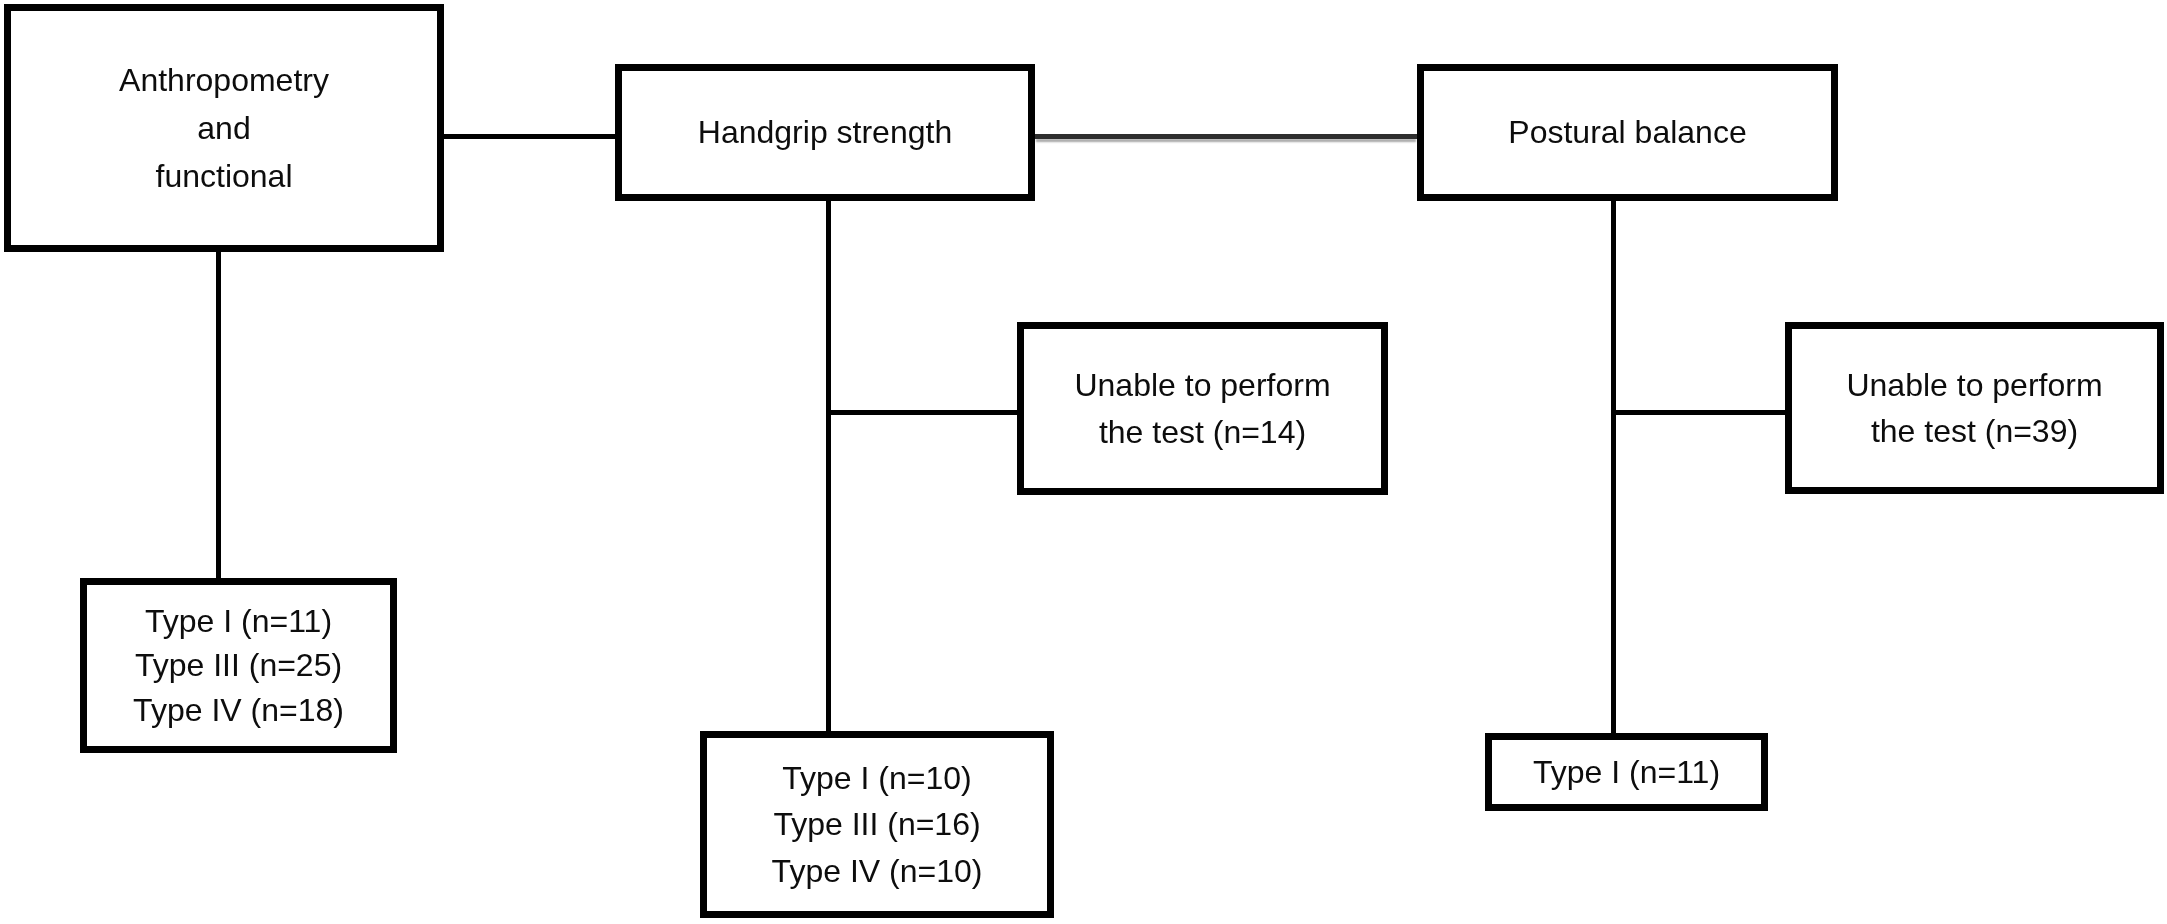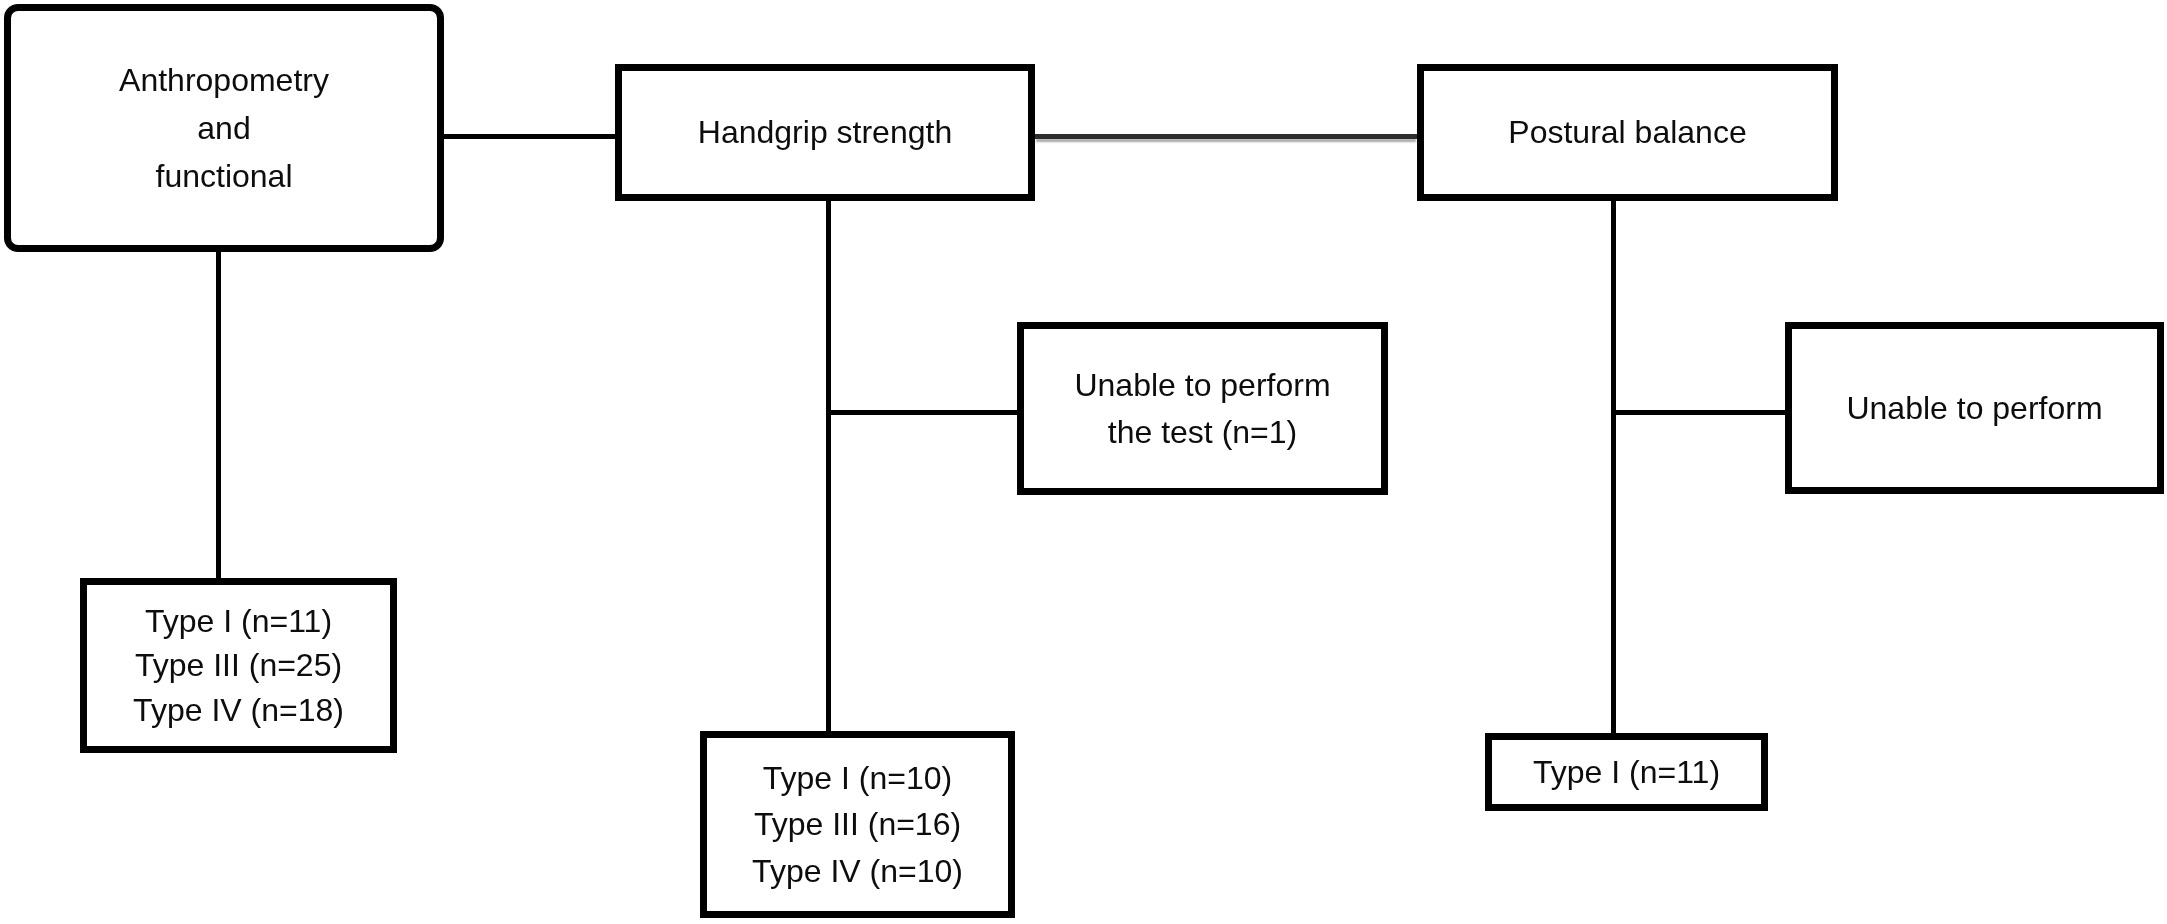--- a/index.html
+++ b/index.html
@@ -24,27 +24,27 @@
     display: flex;
     flex-direction: column;
     align-items: center;
     justify-content: center;
     text-align: center;
     font-size: 32px;
     line-height: 1.4;
     white-space: nowrap;
   }
   .node .txt { display: block; }
-  .node--anthro { left: 4px;    top: 4px;   width: 440px; height: 248px; line-height: 1.5; border-radius: 14px; }
+  .node--anthro { left: 4px;    top: 4px;   width: 440px; height: 248px; line-height: 1.5; }
   .node--handgrip { left: 615px;  top: 64px;  width: 420px; height: 137px; }
   .node--postural { left: 1417px; top: 64px;  width: 421px; height: 137px; }
   .node--unable14 { left: 1017px; top: 322px; width: 371px; height: 173px; line-height: 1.45; }
   .node--unable39 { left: 1785px; top: 322px; width: 379px; height: 172px; line-height: 1.45; }
   .node--types-anthro { left: 80px;   top: 578px; width: 317px; height: 175px; line-height: 1.38; }
-  .node--types-handgrip { left: 700px;  top: 731px; width: 315px; height: 187px; line-height: 1.45; text-align: right; }
+  .node--types-handgrip { left: 700px;  top: 731px; width: 354px; height: 187px; line-height: 1.45; text-align: right; }
   .node--types-postural { left: 1485px; top: 733px; width: 283px; height: 78px; }
   .line {
     position: absolute;
     background: #000000;
   }
   .line--h { height: 5px; }
   .line--v { width: 5px; }
   .line--c1 { left: 444px;  top: 134px; width: 171px; }
   .line--c2 { left: 1035px; top: 134px; width: 382px; background: #2e2e2e;
               box-shadow: 0 4px 2px -1px rgba(120,120,120,0.65); }
@@ -76,25 +76,26 @@
   <div class="node node--handgrip">
     <span class="txt">Handgrip strength</span>
   </div>
 
   <div class="node node--postural">
     <span class="txt">Postural balance</span>
   </div>
 
   <div class="node node--unable14">
     <span class="txt">Unable to perform</span>
-    <span class="txt">the test (n=1)</span>
+    <span class="txt">the test (n=14)</span>
   </div>
 
   <div class="node node--unable39">
     <span class="txt">Unable to perform</span>
+    <span class="txt">the test (n=39)</span>
   </div>
 
   <div class="node node--types-anthro">
     <span class="txt">Type I (n=11)</span>
     <span class="txt">Type III (n=25)</span>
     <span class="txt">Type IV (n=18)</span>
   </div>
 
   <div class="node node--types-handgrip">
     <span class="txt">Type I (n=10)</span>

